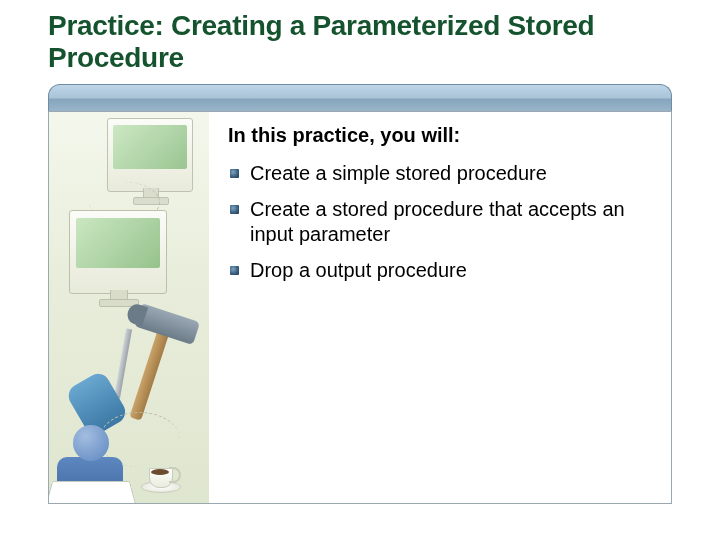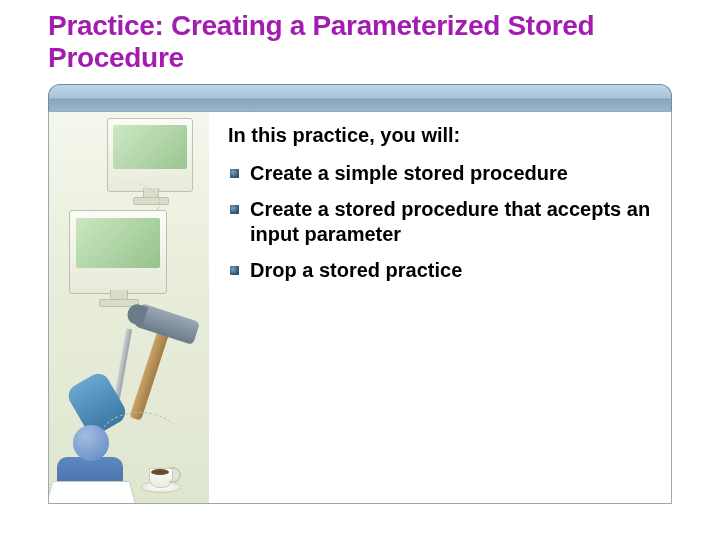--- a/index.html
+++ b/index.html
@@ -1,25 +1,25 @@
 <!DOCTYPE html>
 <html><head>
 <meta charset="utf-8">
 <style>
   html,body{margin:0;padding:0;width:720px;height:540px;font-family:Arial,Helvetica,sans-serif;background:#fff;overflow:hidden}
   .slide{position:relative;width:720px;height:540px}
-  .title{position:absolute;left:48px;top:10px;right:48px;font-size:28px;font-weight:bold;line-height:1.15;color:#a21caf;letter-spacing:-0.3px}
+  .title{position:absolute;left:48px;top:10px;right:48px;font-size:28px;font-weight:bold;line-height:1.15;color:#14532d;letter-spacing:-0.3px}
   .panel{position:absolute;left:48px;top:84px;width:624px;height:540px}
   .panel-top{position:absolute;left:0;top:0;width:100%;height:28px;border-radius:12px 12px 0 0;background:linear-gradient(to bottom,#bfd6e8 0%,#a9c3d8 48%,#86a5bc 52%,#9ab6cb 100%);border:1px solid #6e8ca3;border-bottom:none;box-sizing:border-box}
   .panel-body{position:absolute;left:0;top:27px;width:100%;height:393px;border:1px solid #9aa8b2;box-sizing:border-box;background:#fff}
   .sidebar{position:absolute;left:1px;top:28px;width:160px;height:391px;background:linear-gradient(to bottom,#f4f7ec 0%,#e9eedc 40%,#dfe6cf 100%);overflow:hidden}
   .content{position:absolute;left:180px;top:40px;right:20px}
   .lead{font-size:20px;font-weight:bold;color:#000;margin-bottom:14px}
   ul.items{list-style:none;margin:0;padding:0}
-  ul.items li{position:relative;padding-left:22px;font-size:20px;font-weight:bold;color:#000;line-height:1.22;margin-bottom:12px}
+  ul.items li{position:relative;padding-left:22px;font-size:20px;font-weight:normal;color:#000;line-height:1.22;margin-bottom:12px}
   ul.items li::before{content:"";position:absolute;left:2px;top:8px;width:9px;height:9px;background:radial-gradient(circle at 35% 35%,#7fa4c2 0%,#355a7a 60%,#223a50 100%);border-radius:1px}
   
   .monitor{position:absolute;background:linear-gradient(to bottom,#fdfdfa,#e8ead9);border:1px solid #b8bca8;border-radius:3px}
   .monitor .screen{position:absolute;left:6%;top:8%;width:88%;height:62%;background:linear-gradient(135deg,#c8e6bf,#8fbf86);border-radius:2px}
   .monitor .stand{position:absolute;left:42%;bottom:-8px;width:16%;height:10px;background:#d8dbc8;border:1px solid #b8bca8;border-top:none}
   .monitor .base{position:absolute;left:30%;bottom:-14px;width:40%;height:6px;background:#d8dbc8;border:1px solid #b8bca8;border-radius:2px}
   .mon1{left:58px;top:6px;width:84px;height:72px;opacity:.88}
   .mon2{left:20px;top:98px;width:96px;height:82px;opacity:.92}
   .hammer{position:absolute;left:60px;top:192px;width:90px;height:120px;transform:rotate(18deg)}
   .hammer .handle{position:absolute;left:38px;top:18px;width:12px;height:100px;background:linear-gradient(to right,#caa36a,#a37b45);border-radius:4px}
@@ -85,18 +85,18 @@
           <div class="coffee"></div>
           <div class="handle2"></div>
       </div>
     </div>
 
     <div class="content">
       <div class="lead">In this practice, you will:</div>
       <ul class="items">
         <li>Create a simple stored procedure</li>
         <li>Create a stored procedure that accepts an input parameter</li>
-        <li>Drop a stored practice</li>
+        <li>Drop a output procedure</li>
       </ul>
     </div>
   </div>
 
 </div>
 
 </body></html>

